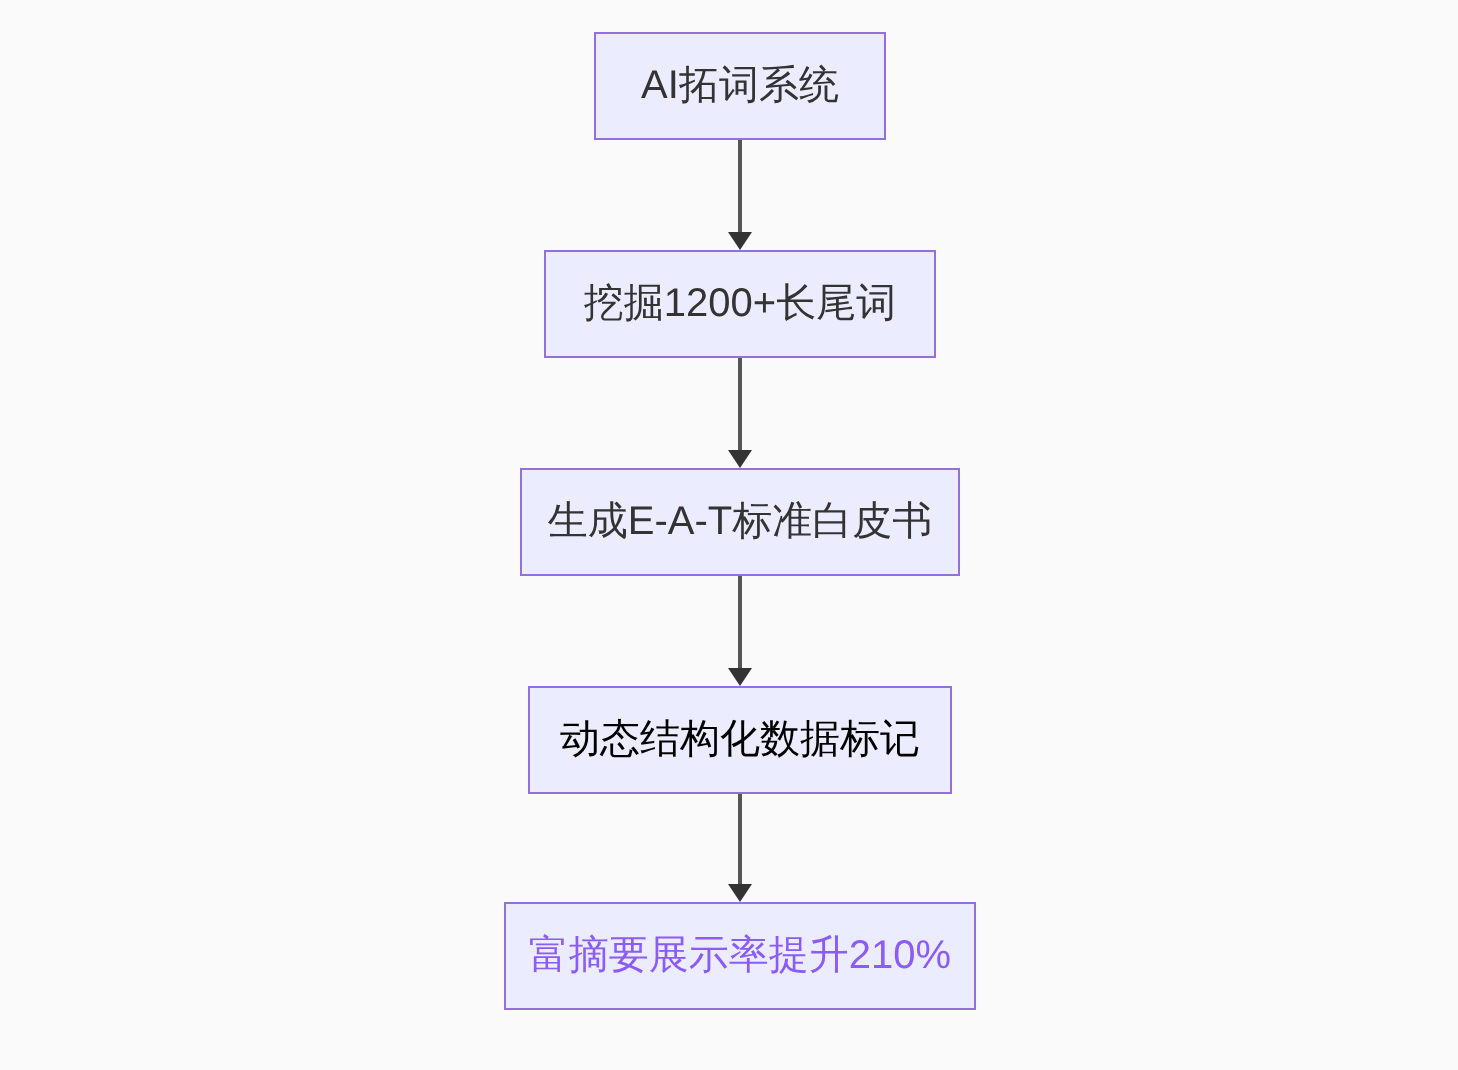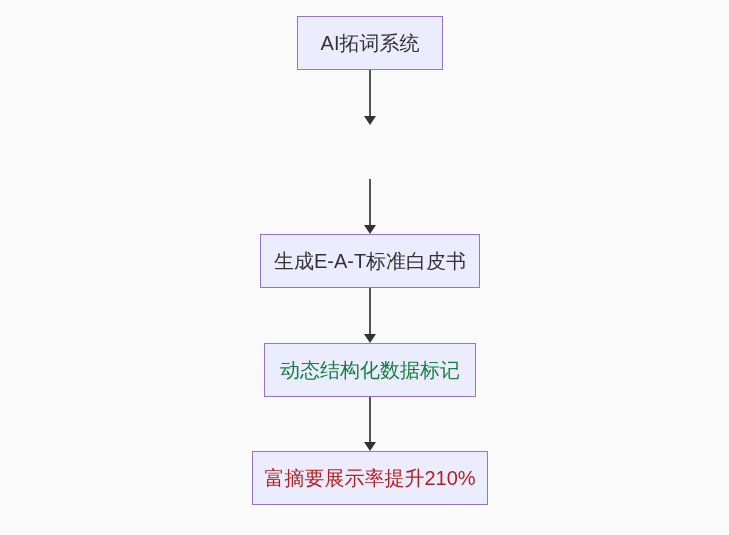--- a/index.html
+++ b/index.html
@@ -45,28 +45,31 @@
   }
 </style>
 </head>
 <body>
 
 <div class="canvas" style="background: rgb(250, 250, 250);">
 
   <div class="node" style="left: 297px; top: 16px; width: 146px; height: 54px; background: rgb(236, 236, 255); border-color: rgb(147, 112, 219);">
     <span class="node-label" style="color: rgb(51, 51, 51);">AI拓词系统</span>
   </div>
+  <div class="node" style="left: 272px; top: 125px; width: 196px; height: 54px; background: rgb(236, 236, 255); border-color: rgb(147, 112, 219);">
+    <span class="node-label" style="color: rgb(51, 51, 51);">挖掘1200+长尾词</span>
+  </div>
   <div class="node" style="left: 260px; top: 234px; width: 220px; height: 54px; background: rgb(236, 236, 255); border-color: rgb(147, 112, 219);">
     <span class="node-label" style="color: rgb(51, 51, 51);">生成E-A-T标准白皮书</span>
   </div>
   <div class="node" style="left: 264px; top: 343px; width: 212px; height: 54px; background: rgb(236, 236, 255); border-color: rgb(147, 112, 219);">
-    <span class="node-label" style="color: #15803d;">动态结构化数据标记</span>
+    <span class="node-label" style="color: #000000;">动态结构化数据标记</span>
   </div>
   <div class="node" style="left: 252px; top: 451px; width: 236px; height: 54px; background: rgb(236, 236, 255); border-color: rgb(147, 112, 219);">
-    <span class="node-label" style="color: #b91c1c;">富摘要展示率提升210%</span>
+    <span class="node-label" style="color: #8b5cf6;">富摘要展示率提升210%</span>
   </div>
 
   <div class="edge-line" style="left: 369px; top: 70px; height: 47px; background: rgb(85, 85, 85);"></div>
   <div class="edge-arrowhead" style="left: 364px; top: 116px; border-top-color: rgb(51, 51, 51);"></div>
 
   <div class="edge-line" style="left: 369px; top: 179px; height: 47px; background: rgb(85, 85, 85);"></div>
   <div class="edge-arrowhead" style="left: 364px; top: 225px; border-top-color: rgb(51, 51, 51);"></div>
 
   <div class="edge-line" style="left: 369px; top: 288px; height: 47px; background: rgb(85, 85, 85);"></div>
   <div class="edge-arrowhead" style="left: 364px; top: 334px; border-top-color: rgb(51, 51, 51);"></div>

